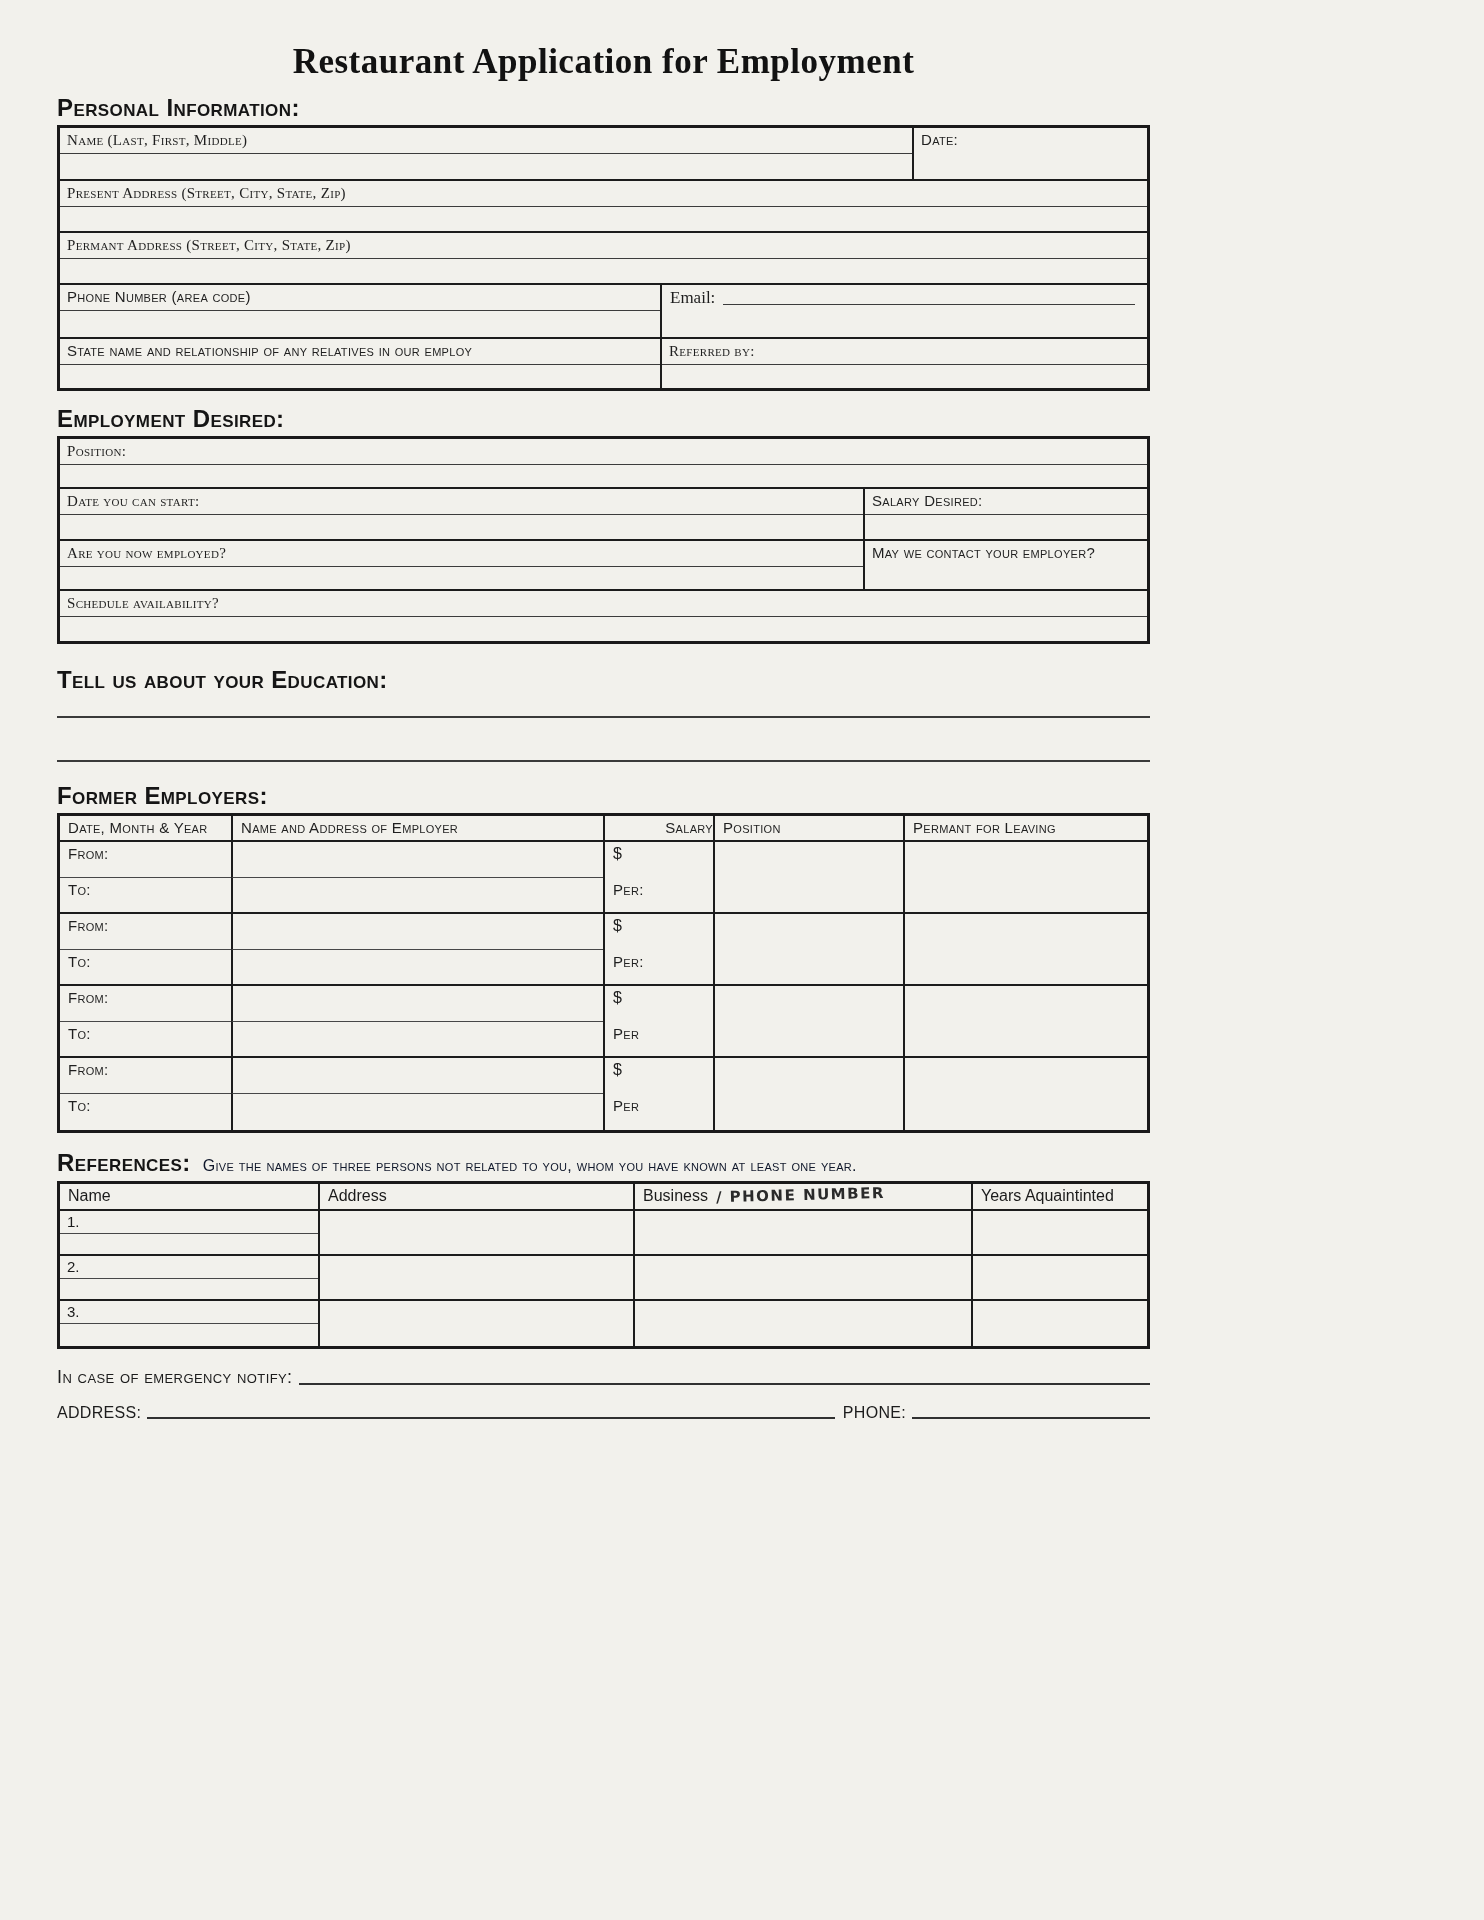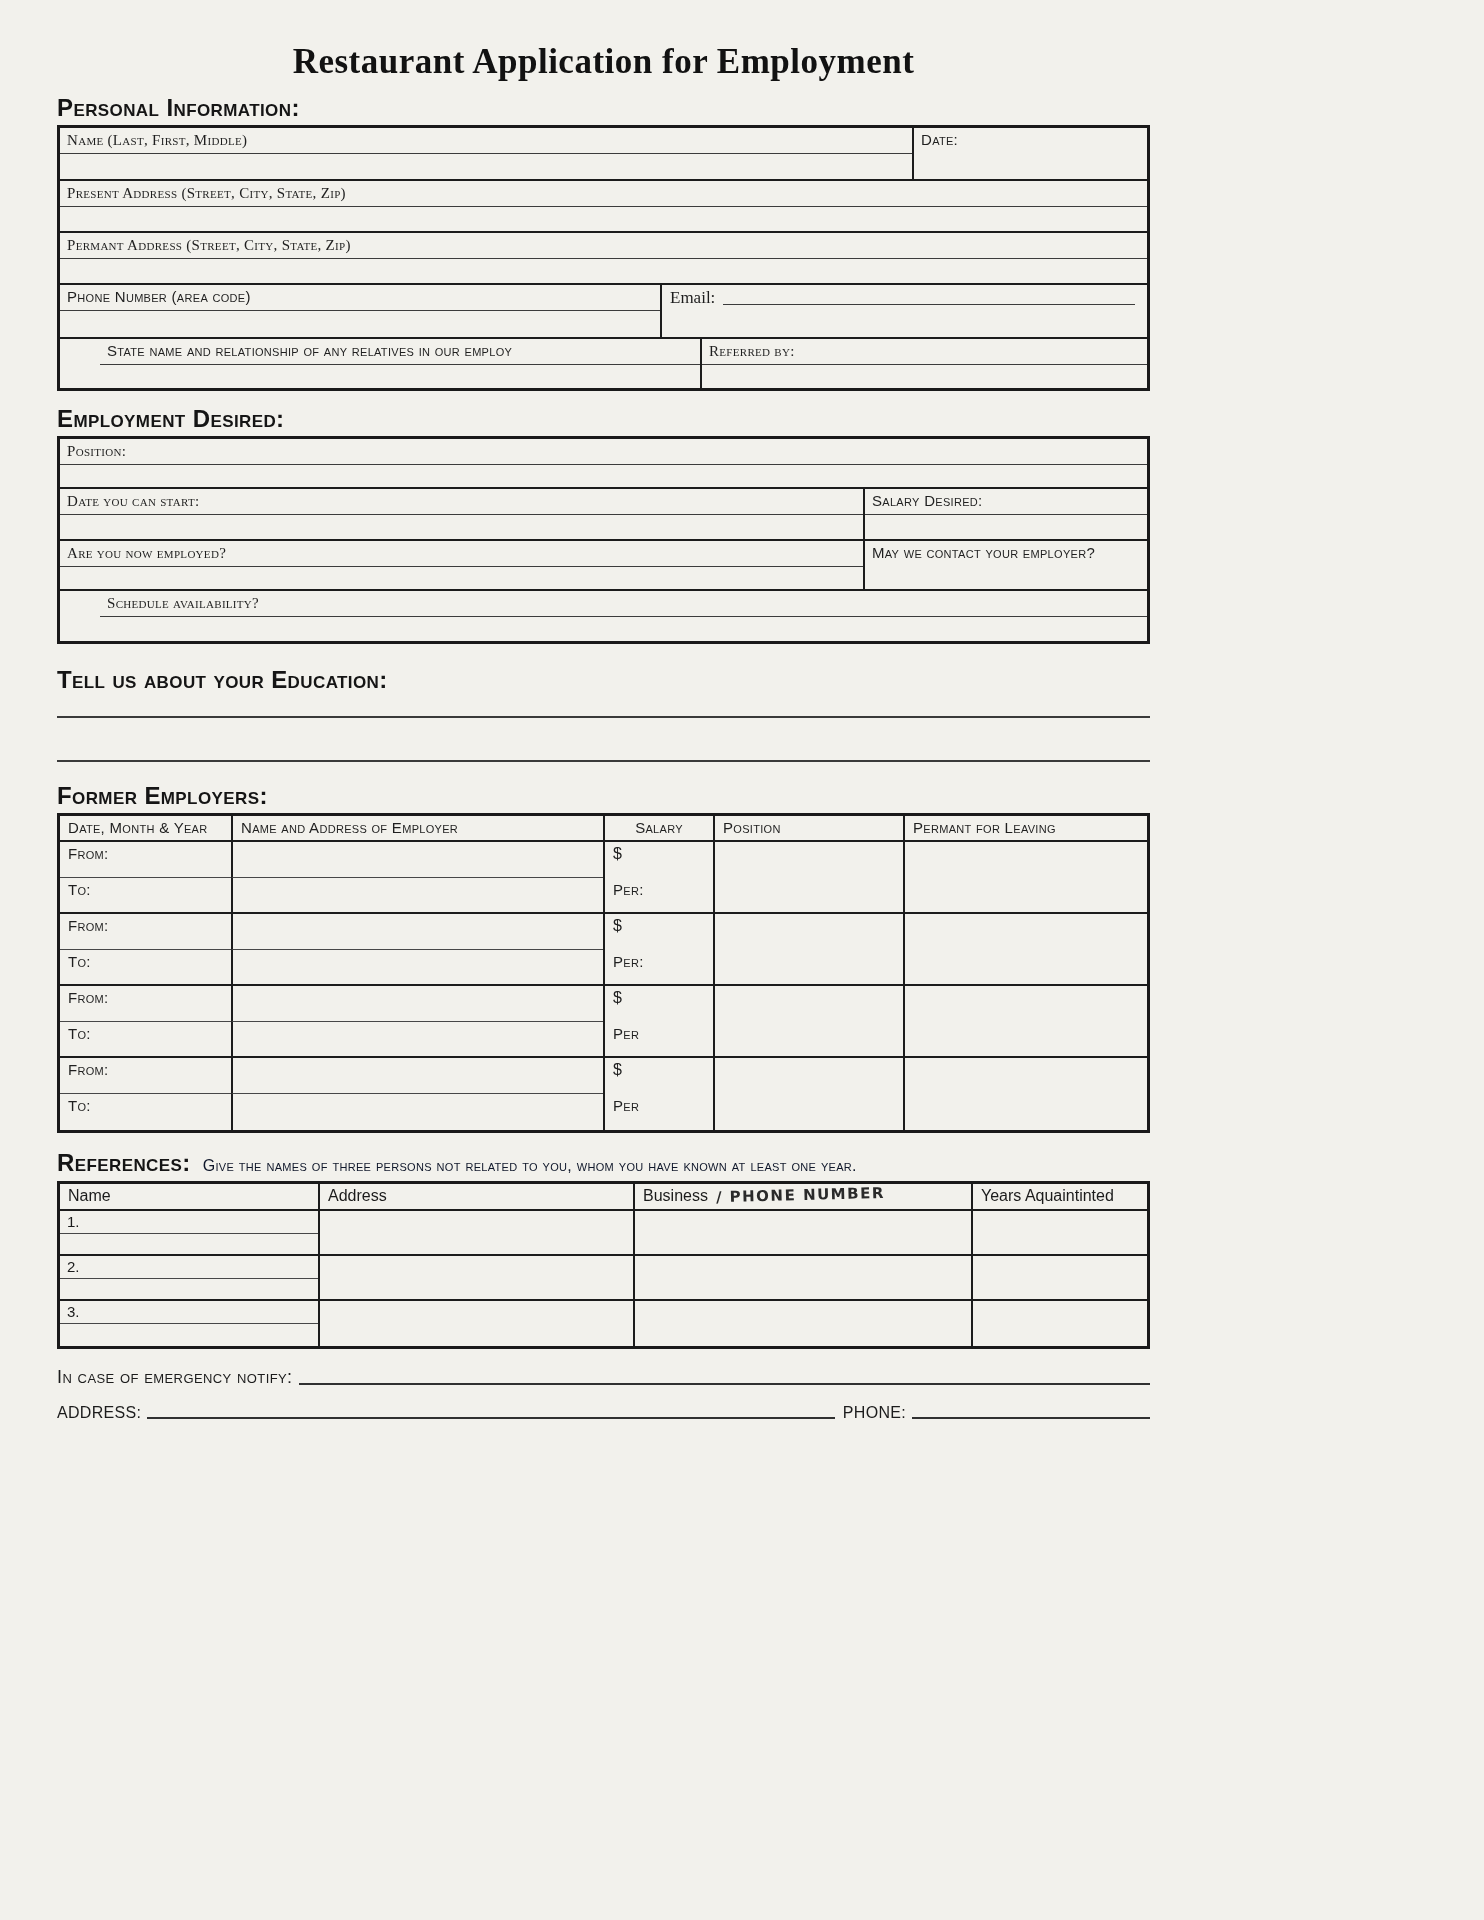--- a/index.html
+++ b/index.html
@@ -41,42 +41,42 @@
     font-size:15px;
     letter-spacing:0.3px;
     color:#1f1f1f;
   }
   .box{
     border:3px solid #1a1a1a;
     background:#f2f1ec;
   }
   
   .prow{display:flex;border-bottom:2px solid #1c1c1c;}
-  .prow:last-child{border-bottom:none;padding-left:40px;}
+  .prow:last-child{border-bottom:none;}
   .pcell{position:relative;overflow:hidden;display:flex;flex-direction:column;}
   .grow{flex:1;font-family:Liberation Serif, serif;}
   .vdiv{border-left:2px solid #1c1c1c;}
   .lblu{border-bottom:1px solid #3c3c3c;padding:3px 7px 4px;}
   .lbl{padding:3px 7px 4px;}
   .h51{height:51px}.h50{height:50px}.h52{height:52px}.h49{height:49px}.h48{height:48px}
   .email-row{display:flex;align-items:flex-end;padding:3px 10px 0 8px;}
   .email-lbl{font-size:17px;color:#1d1d1d;}
   .inline-line{flex:1;border-bottom:1px solid #3c3c3c;margin:0 2px 3px 8px;height:1px;}
   
   .edu-line{border-bottom:2px solid #3a3a3a;height:0;}
   
   .fe-grid{
     display:grid;
     grid-template-columns:171px 372px 110px 190px auto;
     grid-template-rows:26px repeat(8,36px);
   }
   .fe-grid > div{overflow:hidden;}
   .colL{border-left:2px solid #1c1c1c;}
   .feh{border-bottom:2px solid #1c1c1c;padding:3px 8px 16px;}
-  .feh.center{text-align:center;padding:3px 0 5px;}
+  .feh.center{text-align:right;padding:3px 0 5px;}
   .fcell{padding:3px 8px 0;}
   .sub-sep{border-bottom:1px solid #474747;}
   .bend{border-bottom:2px solid #1c1c1c;}
   .span2{grid-row:span 2;}
   .dollar{font-size:16px;color:#1d1d1d;}
   
   .ref-head-row{display:flex;align-items:baseline;gap:12px;}
   .ref-h{font-weight:bold;font-variant:small-caps;font-size:24px;letter-spacing:0.4px;color:#151515;}
   .ref-instr{font-variant:small-caps;font-size:16px;letter-spacing:0.3px;color:#0f172a;}
   .ref-grid{

